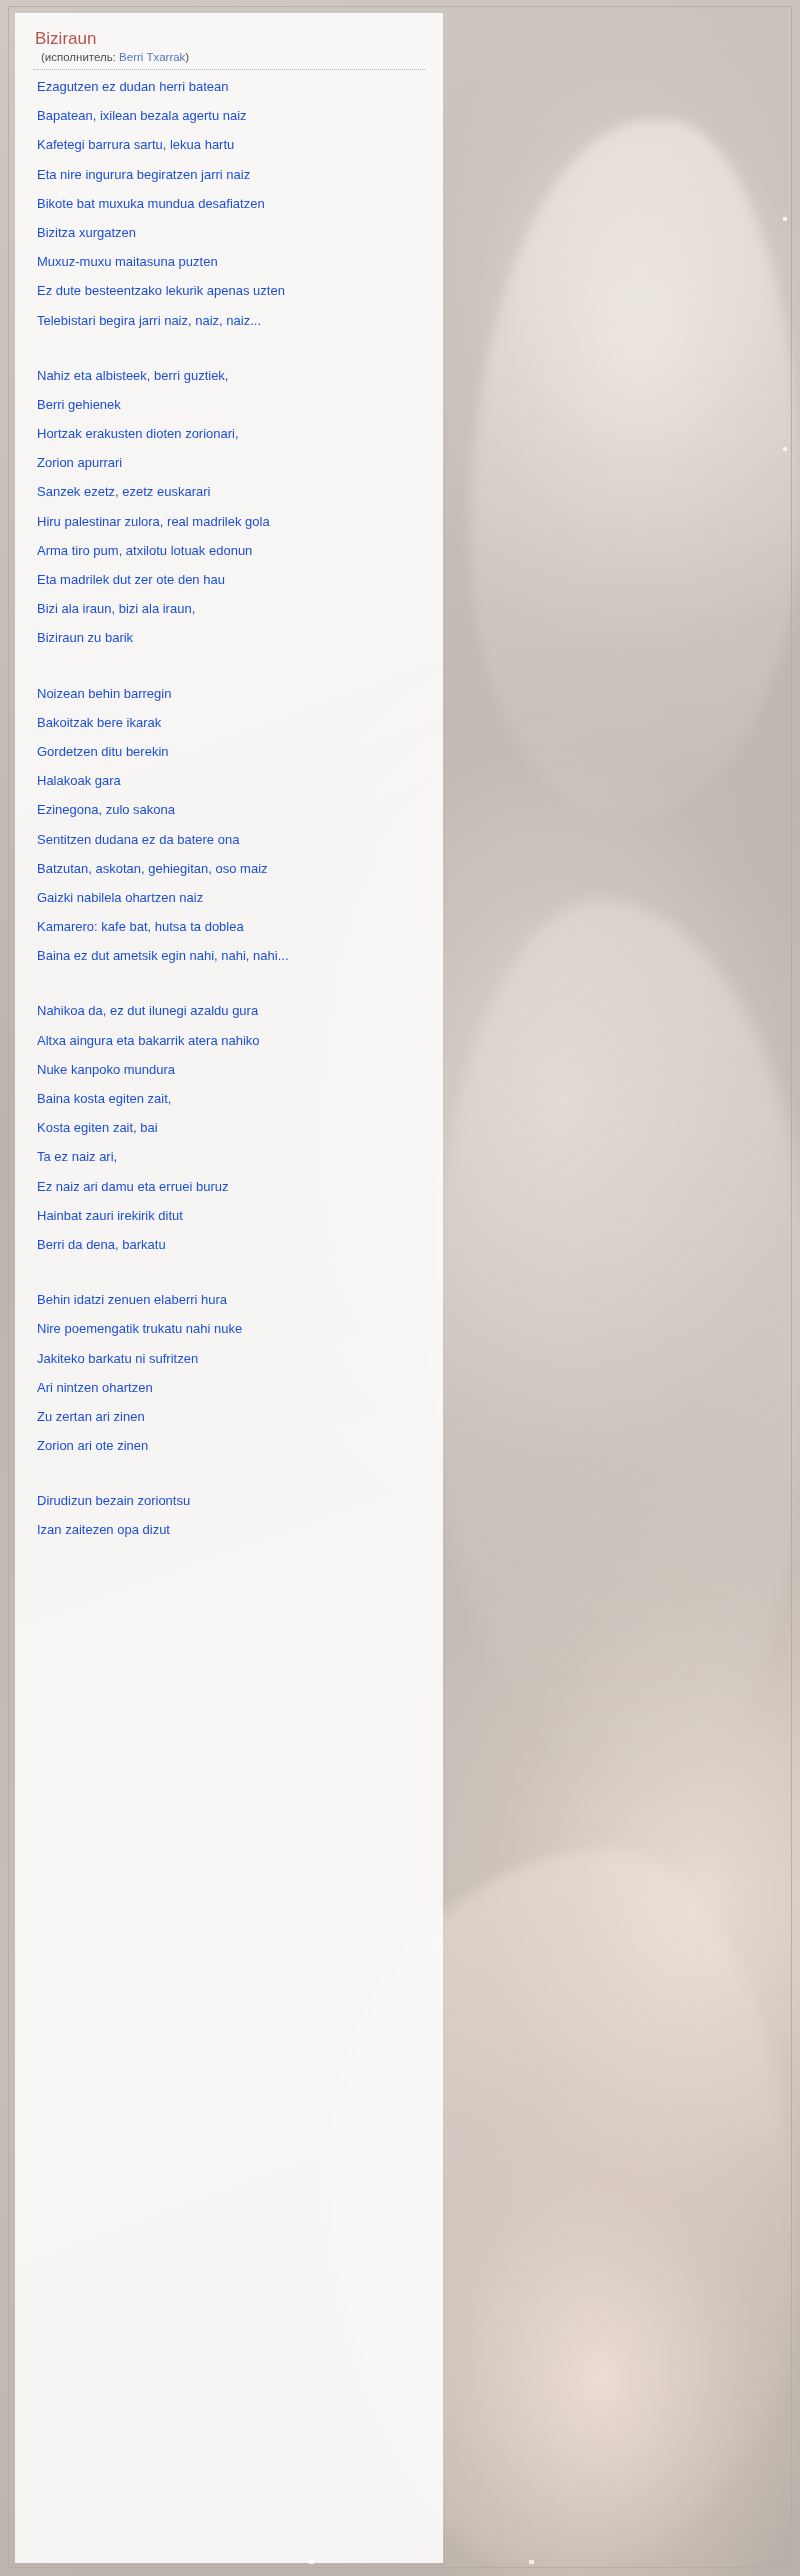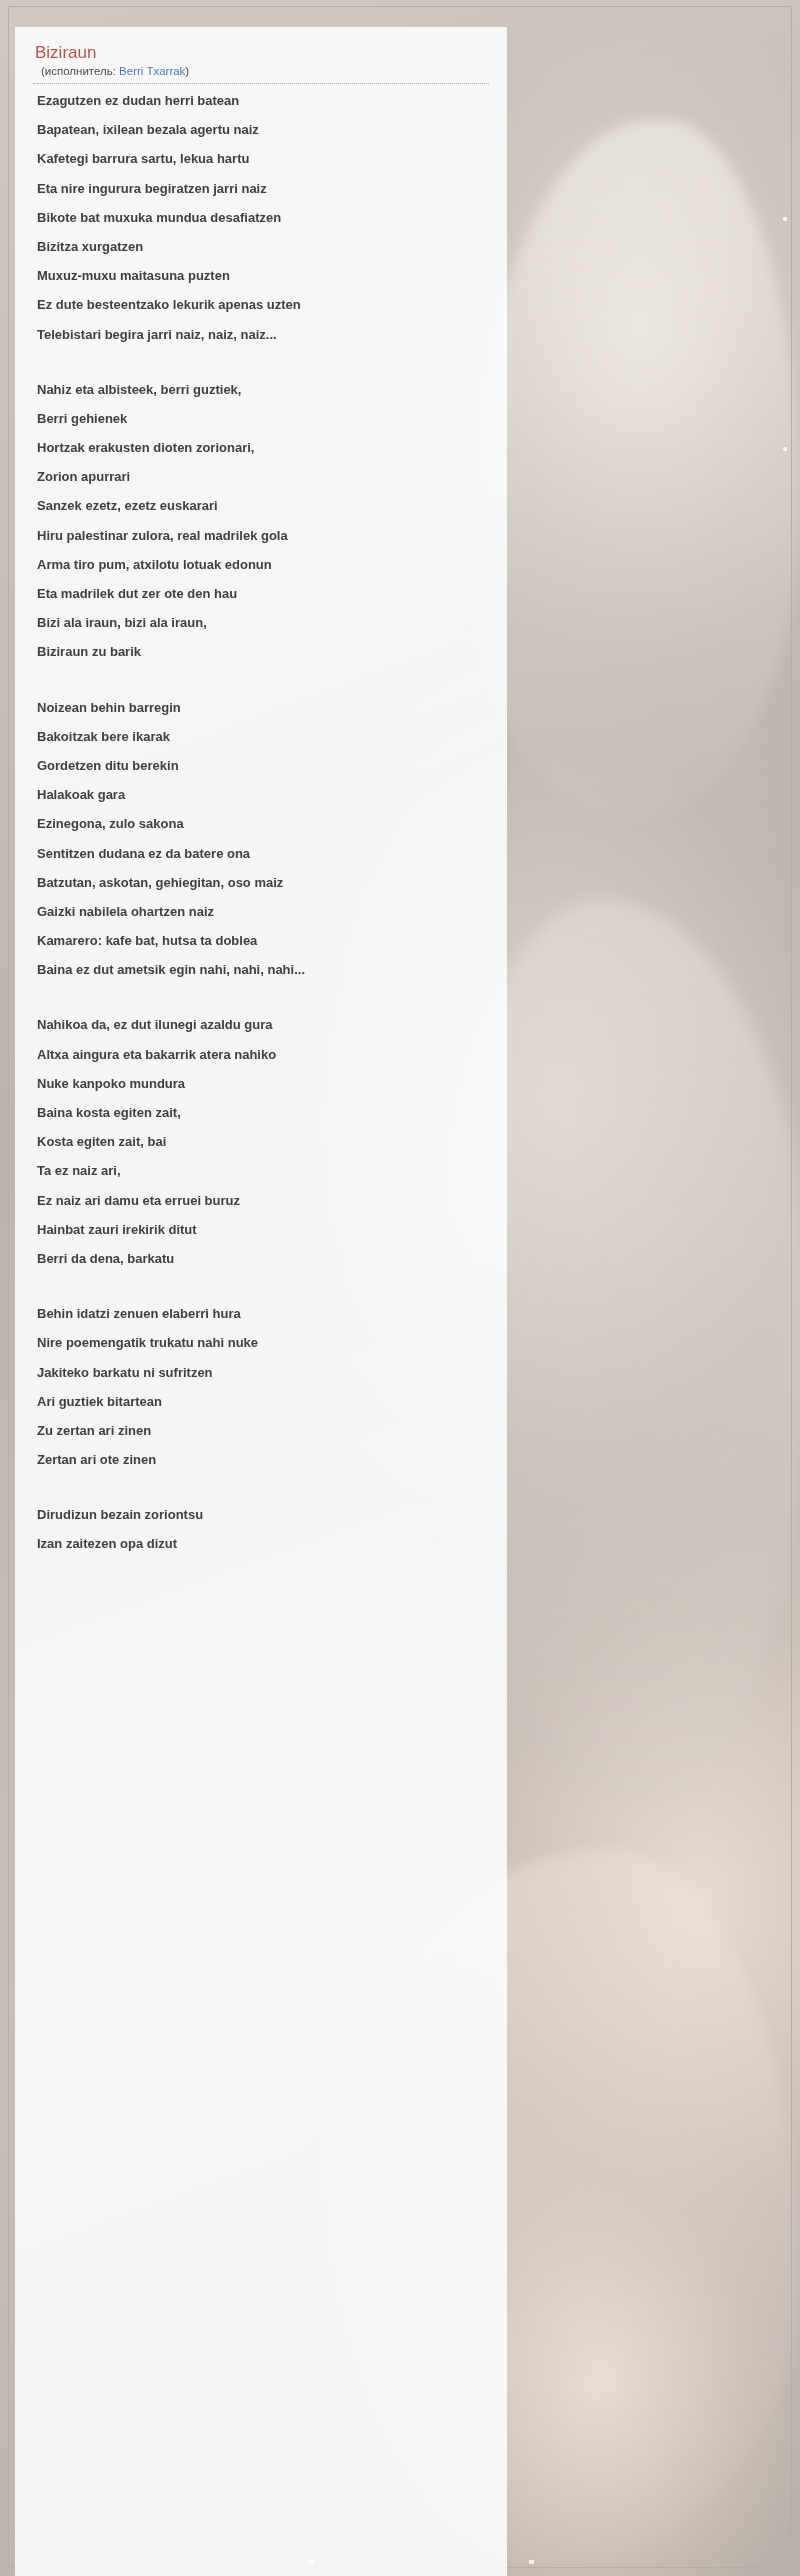--- a/index.html
+++ b/index.html
@@ -62,22 +62,22 @@
     margin: 6px 8px 6px 8px;
     min-height: 2562px;
     border: 1px solid #b6aea6;
     background: transparent;
     box-sizing: border-box;
   }
 
   .lyrics-panel {
     position: absolute;
     left: 6px;
-    top: 20px;
-    width: 492px;
+    top: 6px;
+    width: 428px;
     min-height: 2550px;
     background: rgba(255,255,255,0.86);
     box-sizing: border-box;
     padding: 14px 18px 20px 18px;
   }
 
   .song-title {
     color: #b4544e;
     font-size: 17px;
     line-height: 20px;
@@ -98,25 +98,24 @@
 
   .dotted-rule {
     border: 0;
     border-top: 1px dotted #9fb6cf;
     margin: 0 0 9px 0;
     height: 0;
   }
 
   .lyric-line {
     font-size: 13px;
-    color: #404040;
+    color: #1d4ed8;
     line-height: 15px;
     margin: 0 0 14.2px 4px;
     white-space: pre-wrap;
-    font-weight: bold;
   }
   .stanza-gap {
     height: 26px;
   }
 
   
   .side-tick {
     position: absolute;
     right: 4px;
     width: 4px;
@@ -198,23 +197,23 @@
     <div class="lyric-line">Ta ez naiz ari,</div>
     <div class="lyric-line">Ez naiz ari damu eta erruei buruz</div>
     <div class="lyric-line">Hainbat zauri irekirik ditut</div>
     <div class="lyric-line">Berri da dena, barkatu</div>
 
     <div class="stanza-gap"></div>
 
     <div class="lyric-line">Behin idatzi zenuen elaberri hura</div>
     <div class="lyric-line">Nire poemengatik trukatu nahi nuke</div>
     <div class="lyric-line">Jakiteko barkatu ni sufritzen</div>
-    <div class="lyric-line">Ari guztiek bitartean</div>
+    <div class="lyric-line">Ari nintzen ohartzen</div>
     <div class="lyric-line">Zu zertan ari zinen</div>
-    <div class="lyric-line">Zertan ari ote zinen</div>
+    <div class="lyric-line">Zorion ari ote zinen</div>
 
     <div class="stanza-gap"></div>
 
     <div class="lyric-line">Dirudizun bezain zoriontsu</div>
     <div class="lyric-line">Izan zaitezen opa dizut</div>
 
   </div>
 
   <div class="side-tick" style="top:210px;"></div>
   <div class="side-tick" style="top:440px;"></div>

